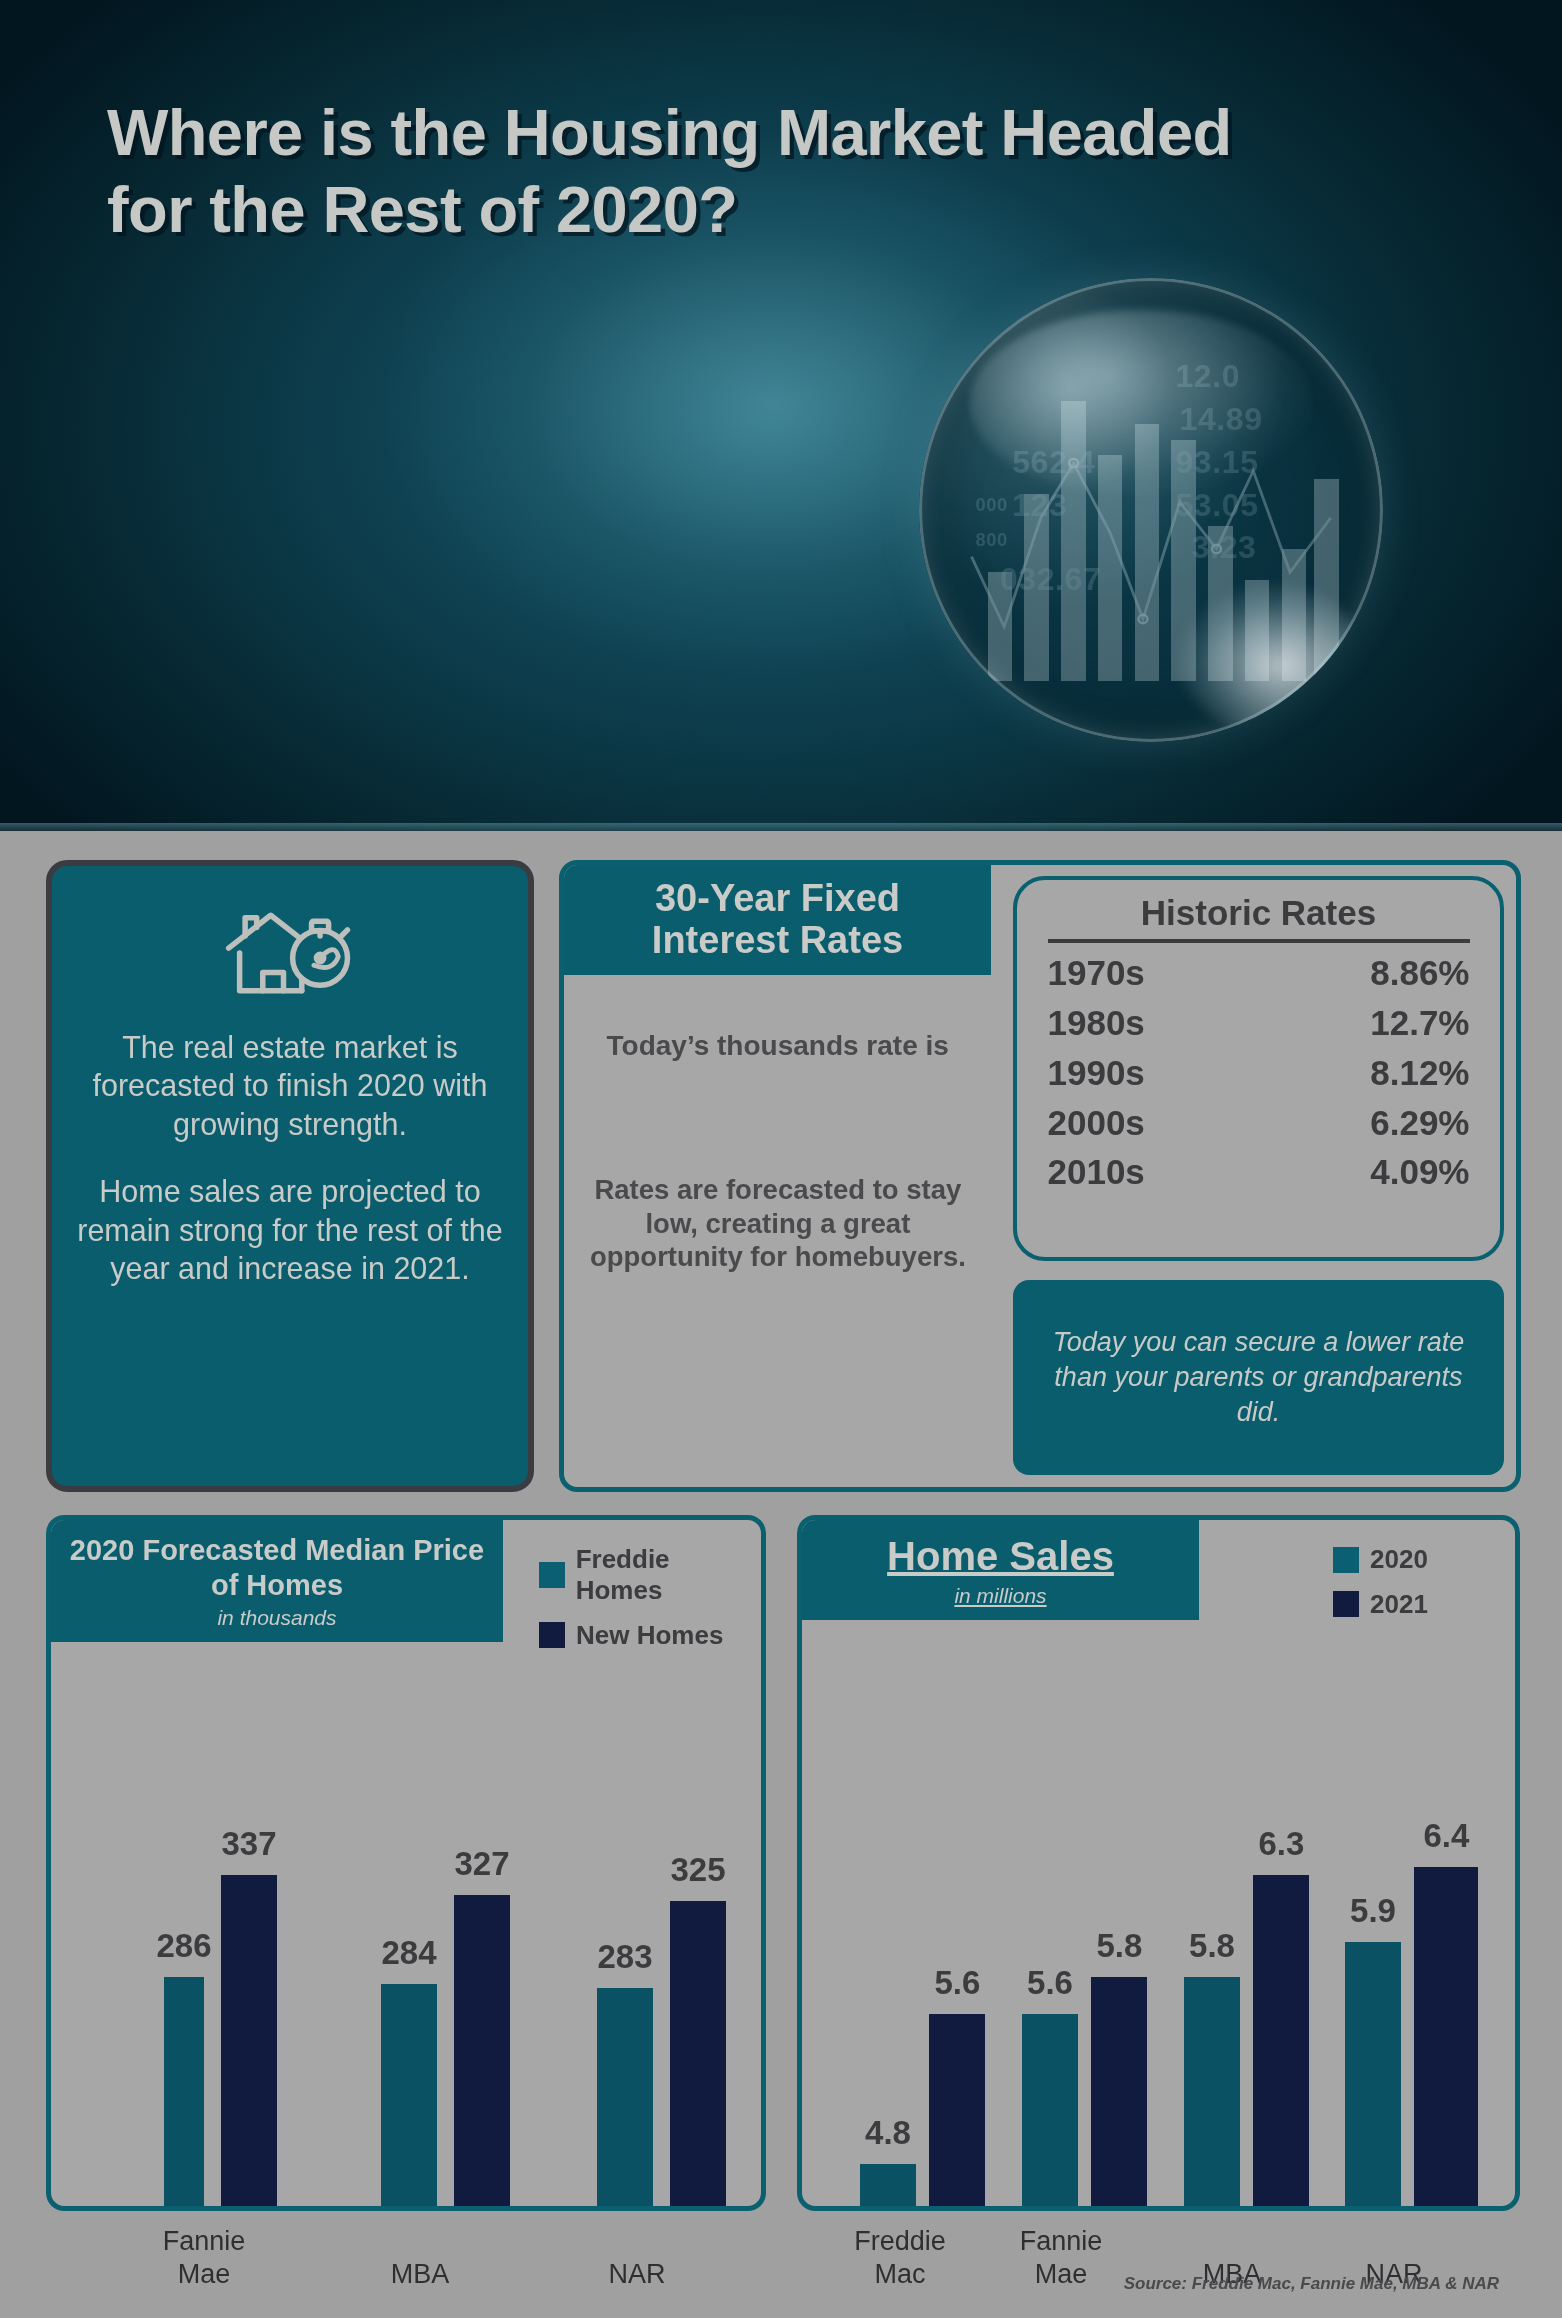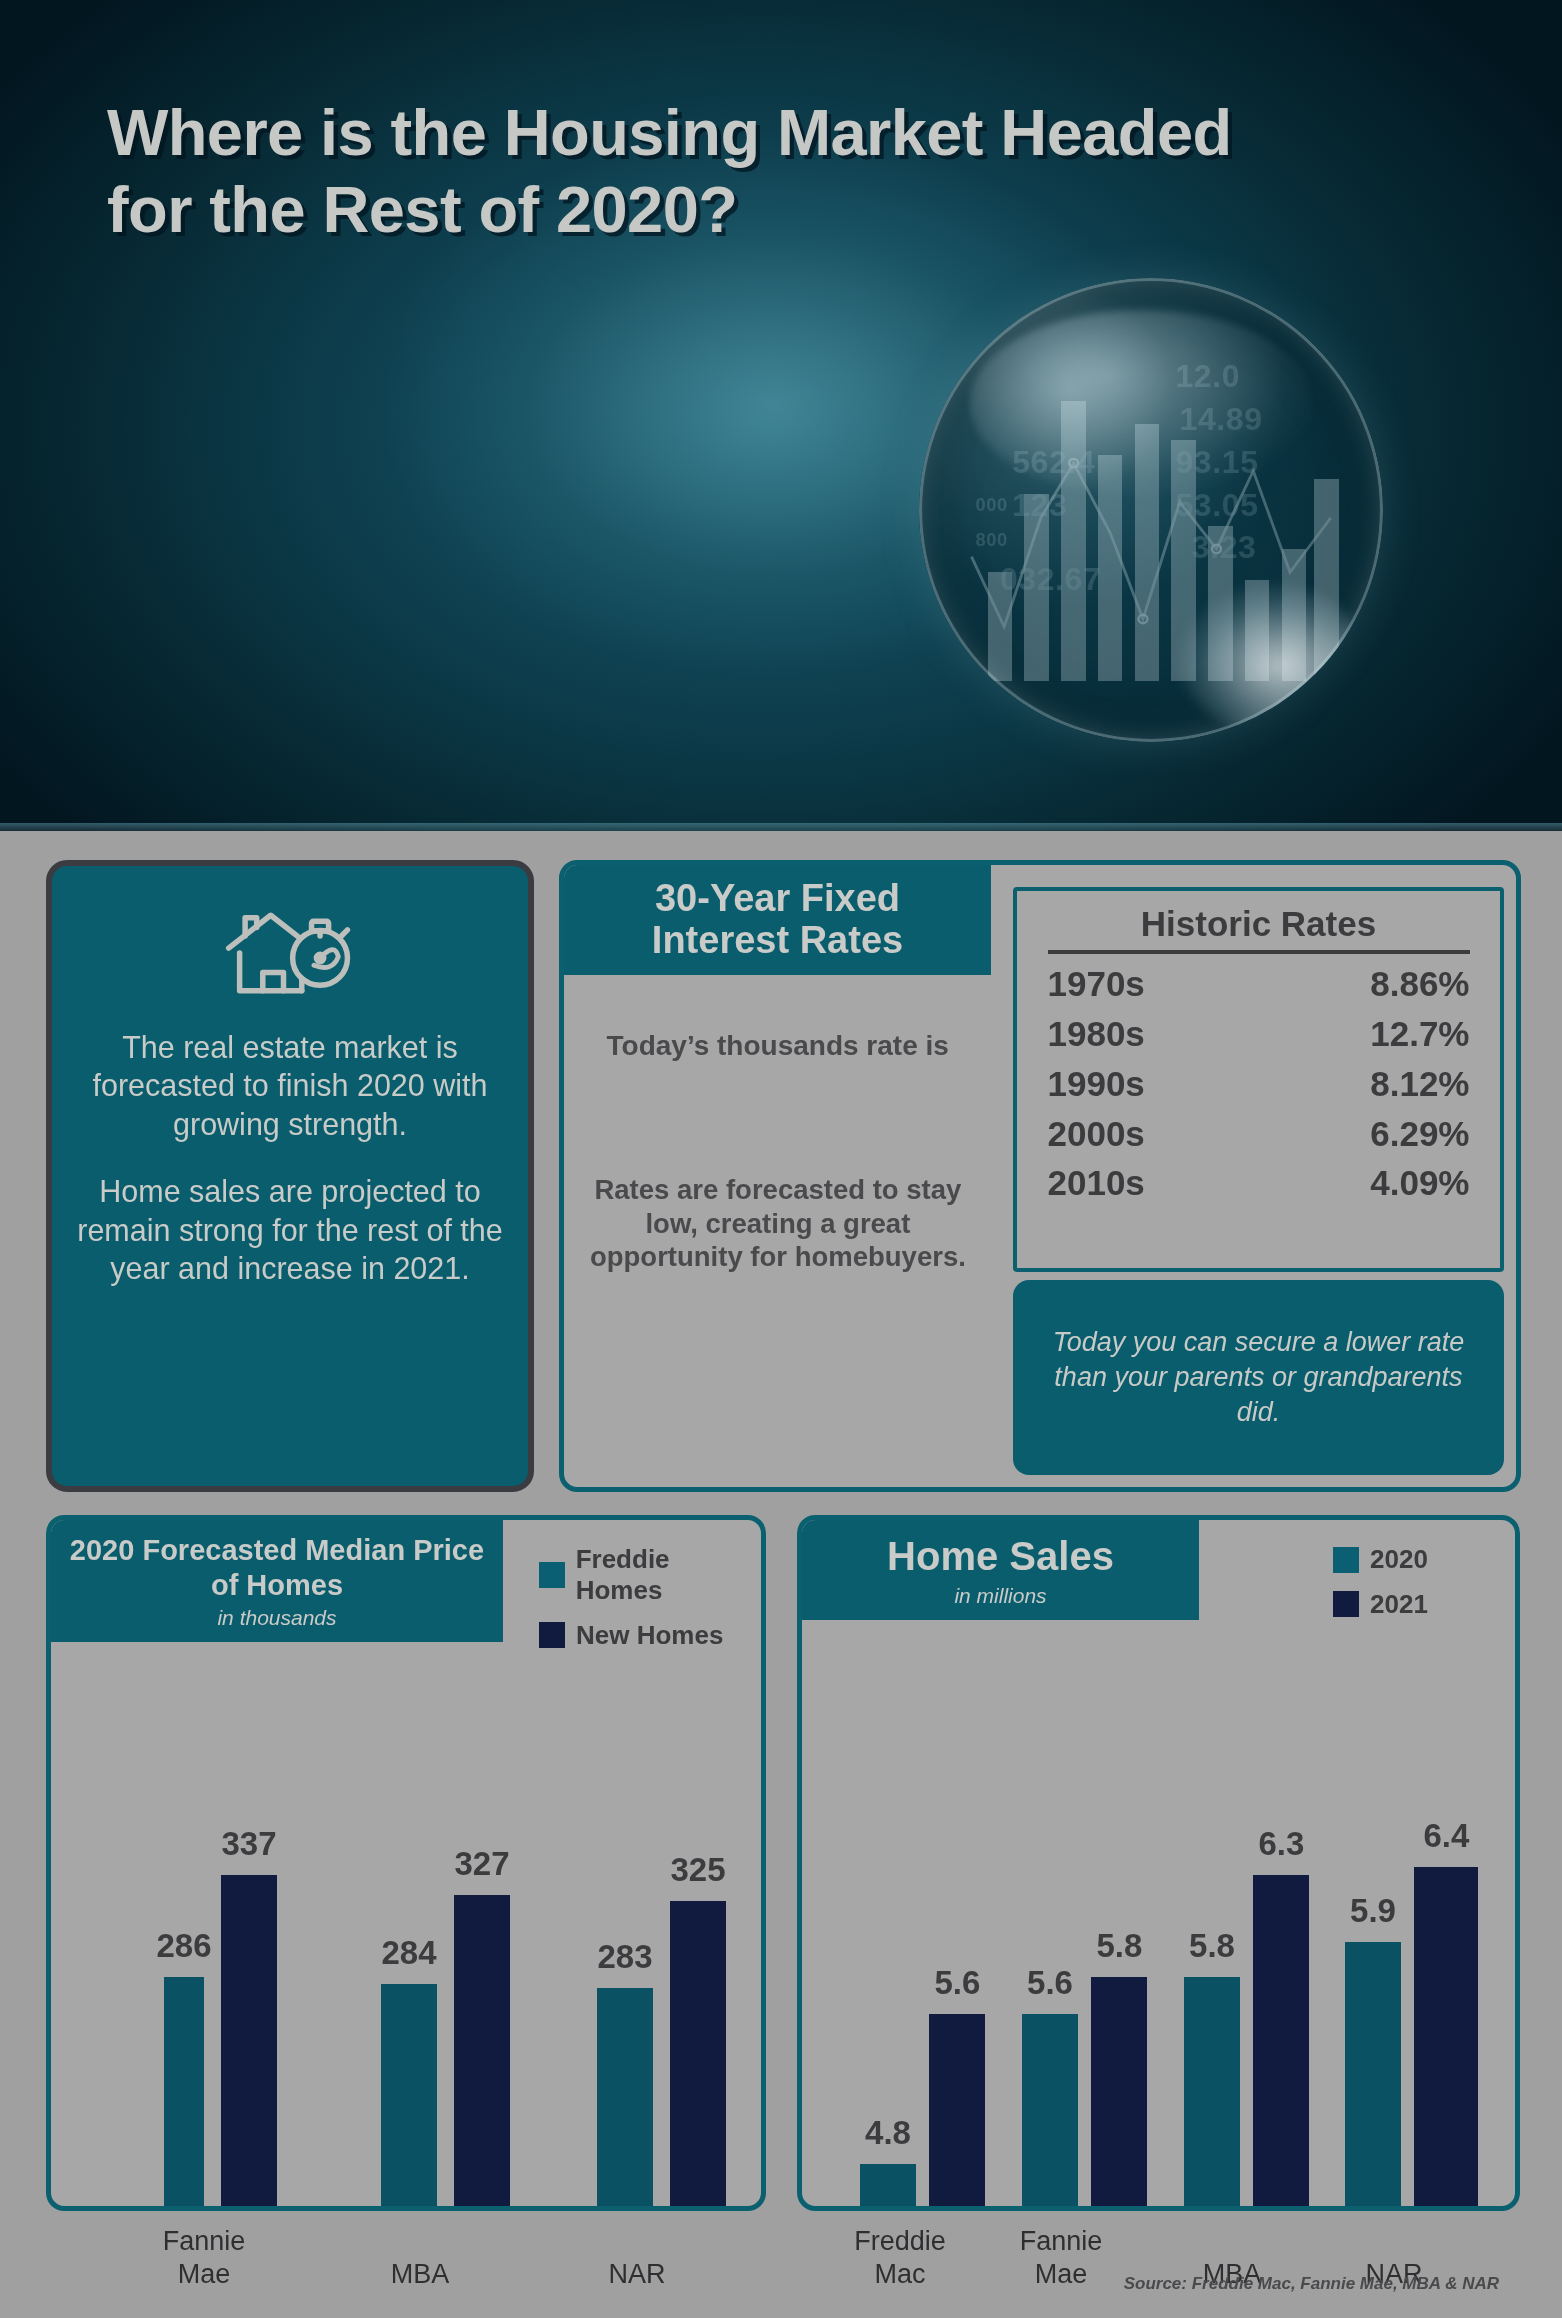--- a/index.html
+++ b/index.html
@@ -104,22 +104,22 @@
     position:absolute; left:12.2px; top:201px; width:403px; text-align:center;
     font-size:83px; font-weight:bold; color:#101b3f; letter-spacing:-1.2px;
   }
   .rate-note{
     position:absolute; left:24.4px; top:308px; width:379px; text-align:center;
     font-size:27.5px; font-weight:bold; color:#4a4a4d; line-height:1.22;
   }
 
   
   .hist-card{
-    position:absolute; left:449px; top:22px; width:491px; height:385px;
-    background:#a7a7a7; border:4.3px solid #0b6070; border-radius:4px;
+    position:absolute; left:449px; top:11px; width:491px; height:385px;
+    background:#a7a7a7; border:4.3px solid #0b6070; border-radius:32px;
     padding:13.4px 30.5px 0 30.5px;
   }
   .hist-title{
     text-align:center; font-size:35px; font-weight:bold; color:#3c3c3f;
     padding-bottom:6.1px; border-bottom:4.3px solid #3c3c3f;
   }
   .hist-row{
     display:flex; justify-content:space-between; margin-top:9.8px;
     font-size:35px; font-weight:bold; color:#3c3c3f;
   }
@@ -145,21 +145,21 @@
   .chart-right{ left:797px; width:723px; }
 
   .chart-head{
     position:absolute; left:0; top:0; background:#0a5d6c;
     border-top-left-radius:13.4px; text-align:center;
     color:#c9cbc9; padding:13.4px 16px 12.2px 16px;
   }
   .chart-head .t{ font-size:29px; font-weight:bold; line-height:1.18; }
   .chart-head .sub{ font-size:21px; font-style:italic; margin-top:3.7px; }
   .head-left { width:452px; }
-  .head-right{ width:397px; }
+  .head-right{ width:397px;text-decoration:underline; }
 
   .legend{ position:absolute; top:24.4px; }
   .legend-left { left:488px; }
   .legend-right{ left:531px; }
   .legend-row{ display:flex; align-items:center; margin-bottom:13.4px; }
   .sw{ width:26px; height:26px; margin-right:11px; }
   .sw-teal{ background:#0a6072; }
   .sw-navy{ background:#101b3f; }
   .legend-row span{ font-size:26px; font-weight:bold; color:#3c3c3f; }
 

